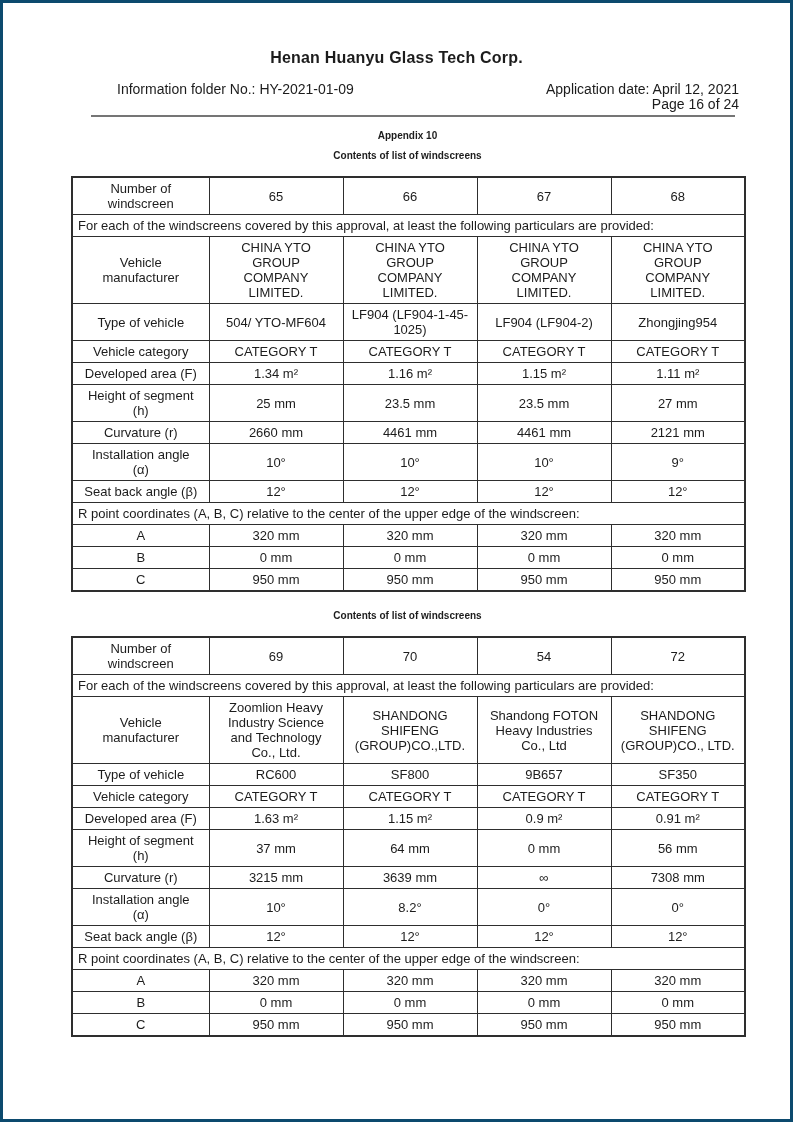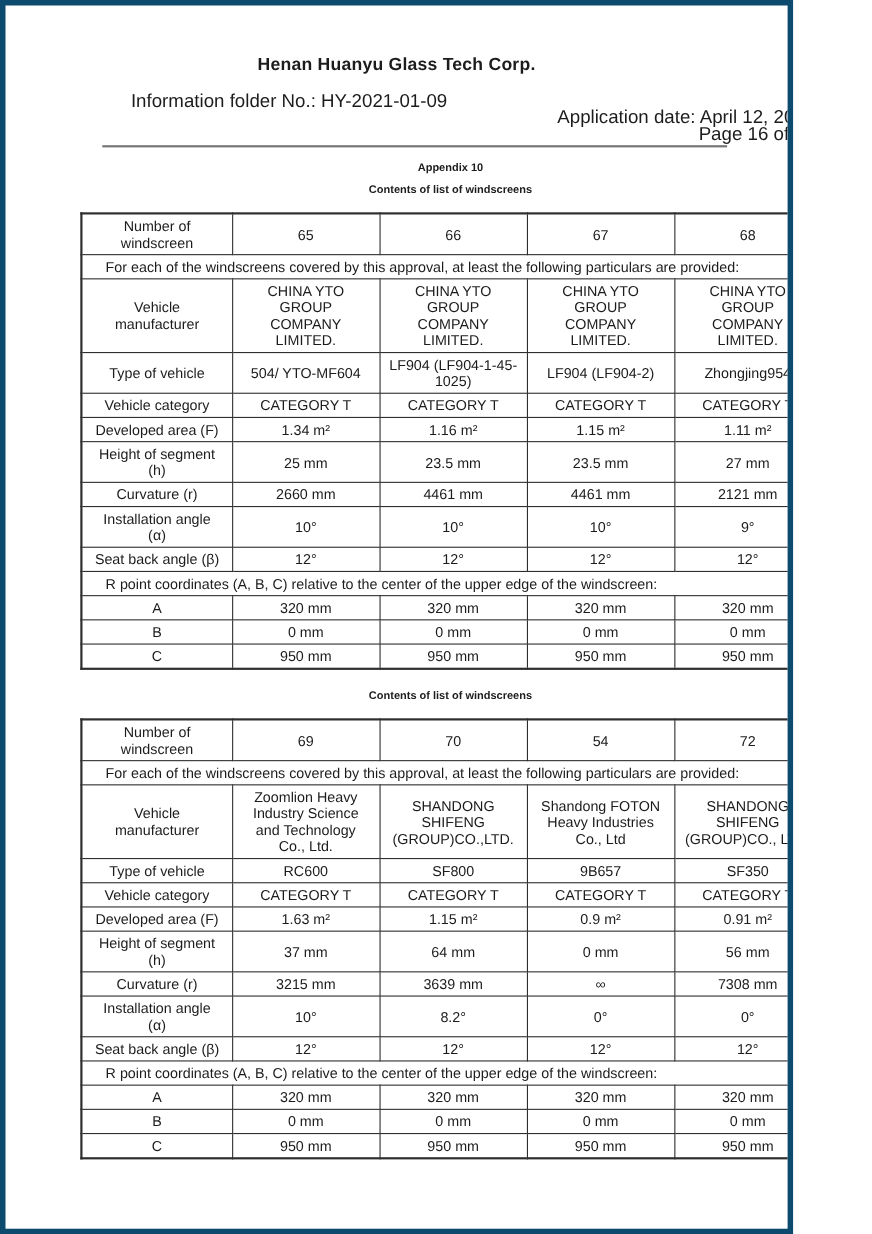--- a/index.html
+++ b/index.html
@@ -1,40 +1,40 @@
 <!DOCTYPE html>
 <html><head>
 <meta charset="utf-8">
 <style>
   html,body{margin:0;padding:0;}
   .page{
-    width:721px;height:1122px;background:#ffffff;overflow:hidden;
+    width:793px;height:1122px;background:#ffffff;overflow:hidden;
     font-family:"Liberation Sans", sans-serif;color:#1c1c1c;
-    box-sizing:border-box;border:5px solid #0c4a6e;position:relative;
+    box-sizing:border-box;border:3px solid #0c4a6e;position:relative;
   }
   .company{padding-top:46px;text-align:center;font-size:16px;font-weight:bold;letter-spacing:0.2px;}
-  .info-row{width:673px;margin:15px 0 0 68px;display:flex;justify-content:space-between;font-size:17px;line-height:15px;flex-direction:column;}
+  .info-row{width:673px;margin:15px 0 0 68px;display:flex;justify-content:space-between;font-size:14px;line-height:15px;}
   .info-left{margin-left:46px;white-space:nowrap;}
   .info-right{text-align:right;padding-right:5px;margin-left:40px;}
   .rule{border:none;border-top:2px solid #757575;margin:3px 55px 0 88px;}
   .doc-heading{font-weight:bold;font-size:10px;text-align:center;width:673px;margin-left:68px;}
   .appendix{margin-top:13px;}
   .contents1{margin-top:9px;}
   .contents2{margin-top:18px;}
   table.ws{
     border-collapse:collapse;table-layout:fixed;width:673px;
     margin:15px 0 0 68px;border:2px solid #2e2e2e;
   }
   table.ws td{
     border:1px solid #2e2e2e;font-size:13px;line-height:15px;
     text-align:center;vertical-align:middle;padding:3px 4px;
     white-space:pre-line;overflow:hidden;box-sizing:border-box;
   }
   table.ws td.note{
-    text-align:left;padding:3px 21px;white-space:normal;
+    text-align:left;padding:3px 5px;white-space:normal;
   }
   col.c-label{width:137px;}
   col.c-val{width:134px;}
 </style>
 </head>
 <body>
 
 <div class="page">
 
   <div class="company">Henan Huanyu Glass Tech Corp.</div>

